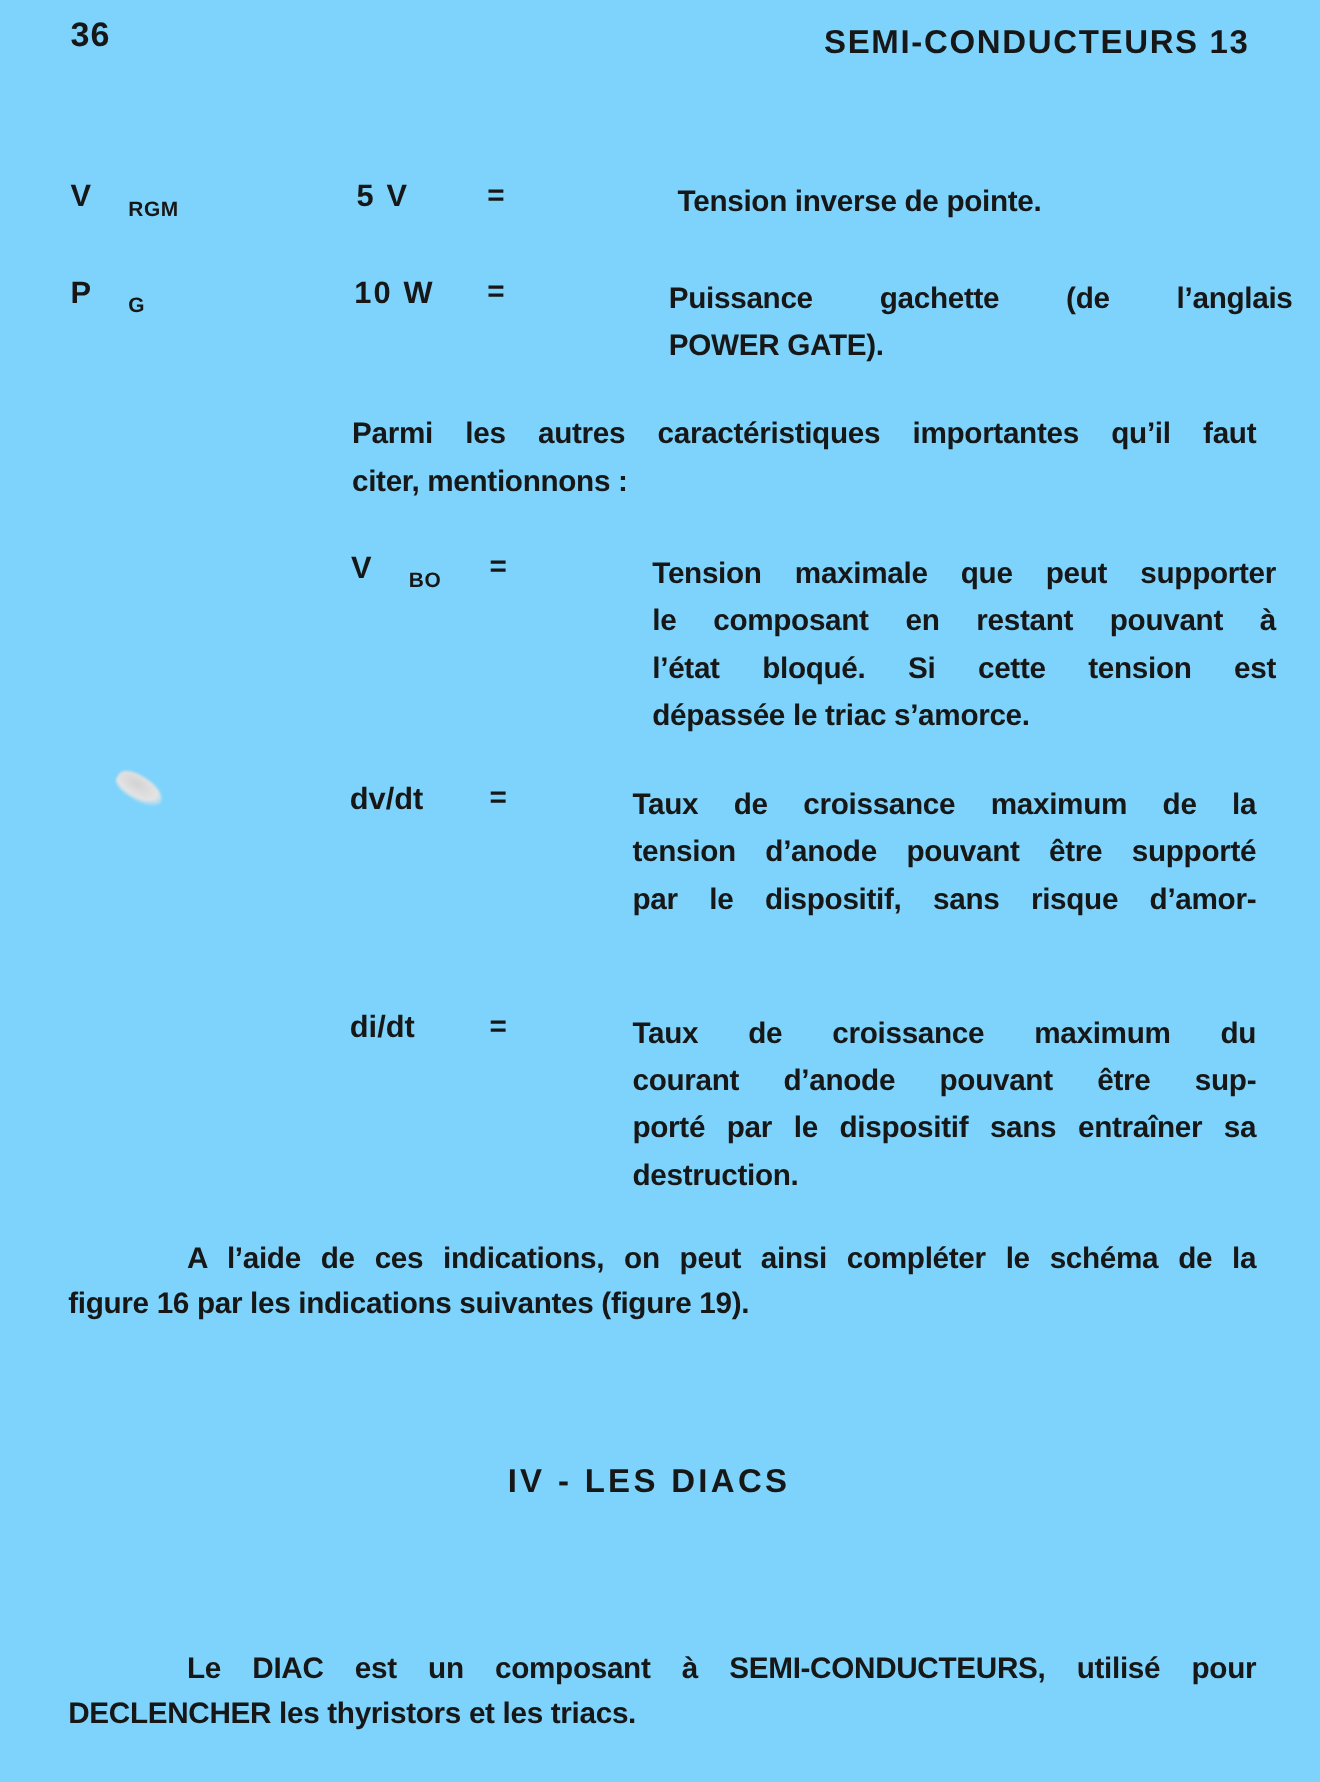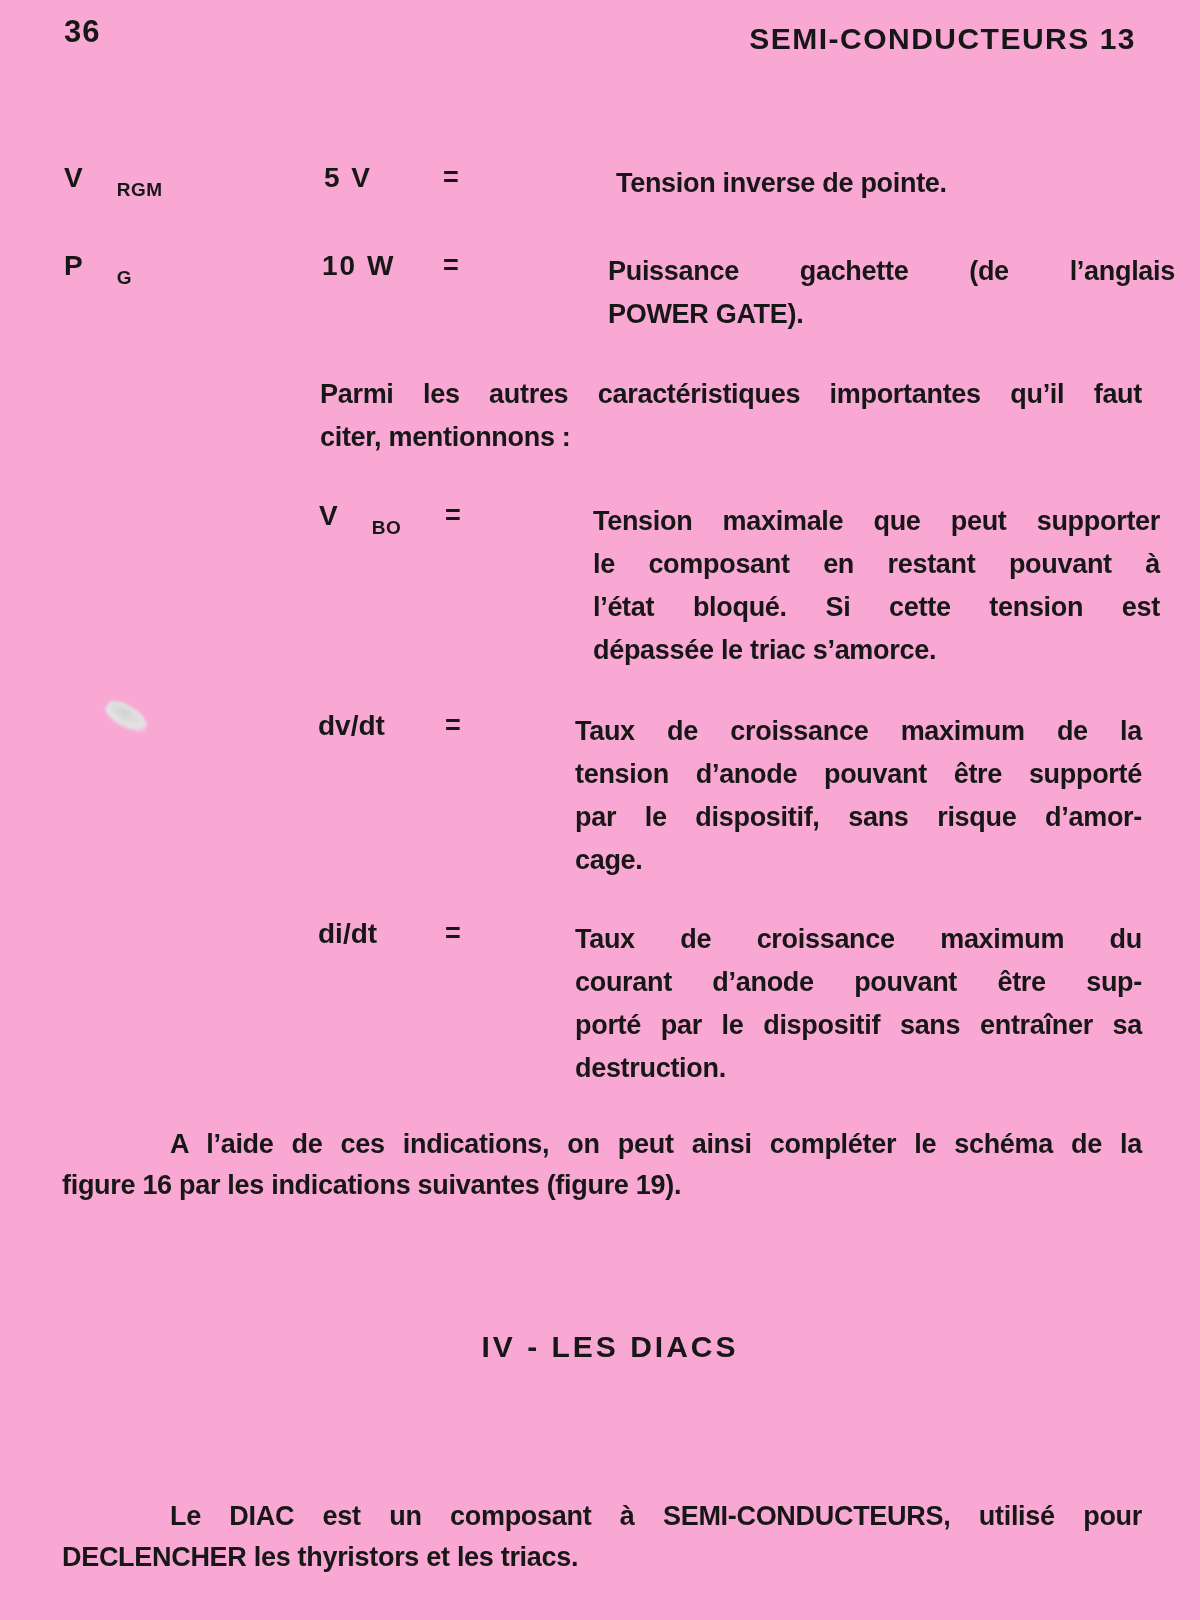--- a/index.html
+++ b/index.html
@@ -1,20 +1,20 @@
 <!DOCTYPE html>
 <html><head>
 <meta charset="utf-8">
 <style>
   html, body { margin: 0; padding: 0; background: #ffffff; }
   .page {
     position: relative;
     width: 1200px;
     height: 1620px;
-    background: #f9a8d4;
+    background: #7dd3fc;
     font-family: "Liberation Sans", sans-serif;
     font-weight: 700;
     color: #171717;
     overflow: hidden;
   }
   .hdr { position: absolute; top: 14px; left: 0; width: 1200px; height: 46px; }
   .pnum {
     position: absolute; left: 64px; top: 0;
     font-size: 31px; letter-spacing: 1px;
   }
@@ -40,21 +40,20 @@
     text-justify: inter-word;
   }
   .para { position: absolute; }
   .para .ln { line-height: 41px; }
   .indent1 { padding-left: 108px; }
   .heading {
     position: absolute; left: 0; width: 1180px;
     text-align: center;
     font-size: 30px;
     letter-spacing: 3px;
-    padding-left: 20px;
   }
   .smudge {
     position: absolute;
     left: 104px; top: 706px;
     width: 46px; height: 22px;
     background: radial-gradient(ellipse at 40% 40%, #d2d2d2 0%, #e4e4e4 55%, rgba(250,250,250,0) 80%);
     border-radius: 50% 60% 55% 45%;
     transform: rotate(32deg);
     filter: blur(1px);
   }
@@ -106,21 +105,20 @@
 
   <div class="smudge"></div>
 
   <div class="defrow" style="top:710px">
     <span class="sym" style="left:318px"><span>dv/dt</span></span>
     <span class="eq" style="left:445px">=</span>
     <div class="desc" style="left:575px;width:567px">
       <div class="ln jl">Taux de croissance maximum de la</div>
       <div class="ln jl">tension d’anode pouvant être supporté</div>
       <div class="ln jl">par le dispositif, sans risque d’amor-</div>
-      <div class="ln">cage.</div>
     </div>
   </div>
 
   <div class="defrow" style="top:918px">
     <span class="sym" style="left:318px"><span>di/dt</span></span>
     <span class="eq" style="left:445px">=</span>
     <div class="desc" style="left:575px;width:567px">
       <div class="ln jl">Taux de croissance maximum du</div>
       <div class="ln jl">courant d’anode pouvant être sup-</div>
       <div class="ln jl">porté par le dispositif sans entraîner sa</div>

